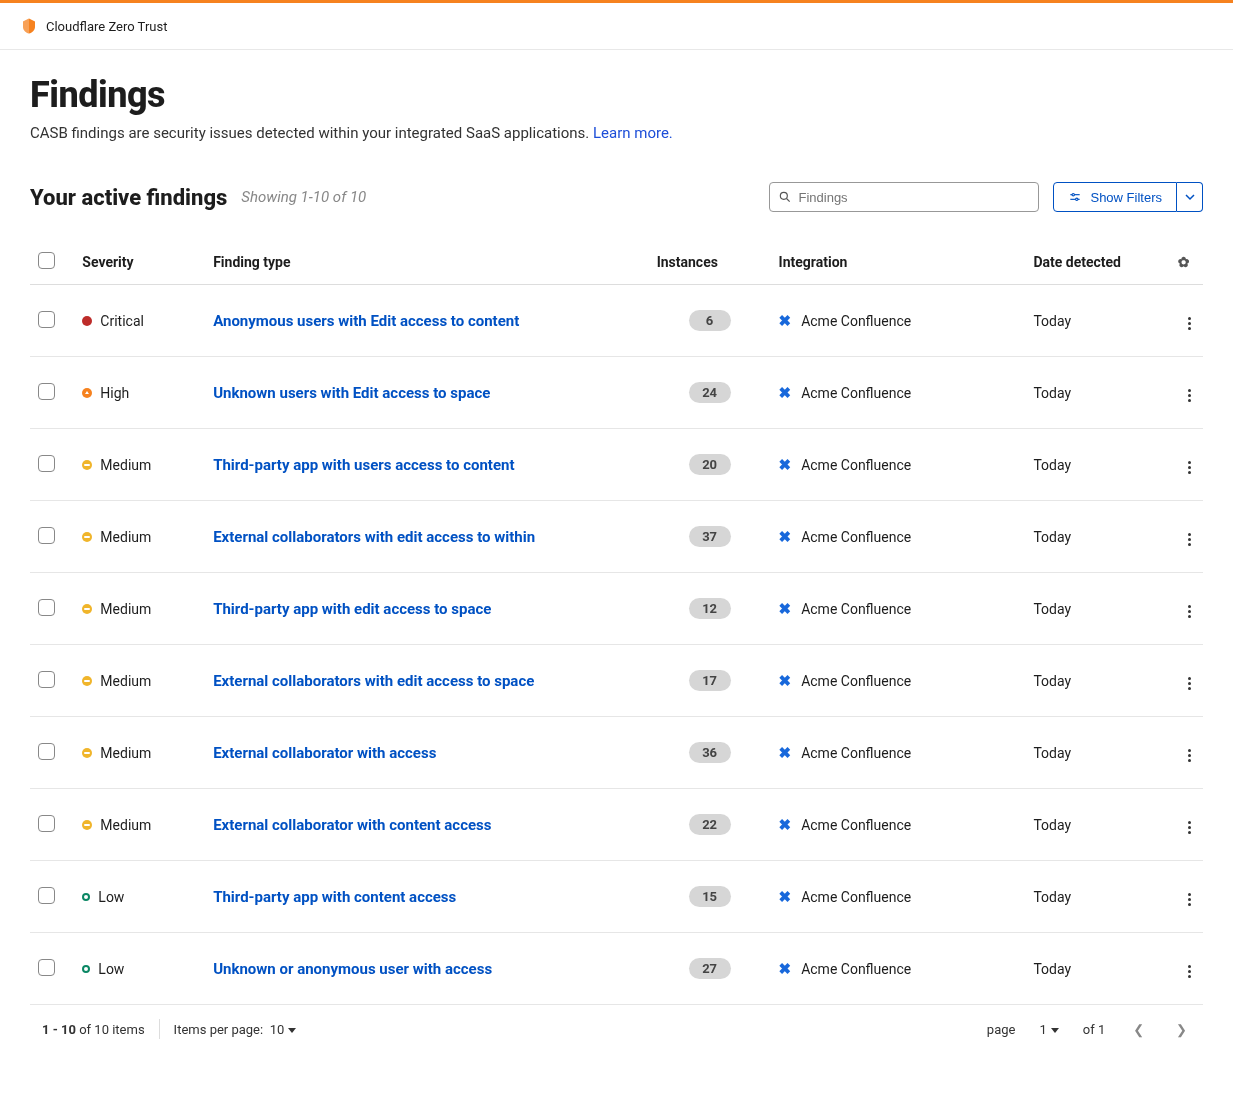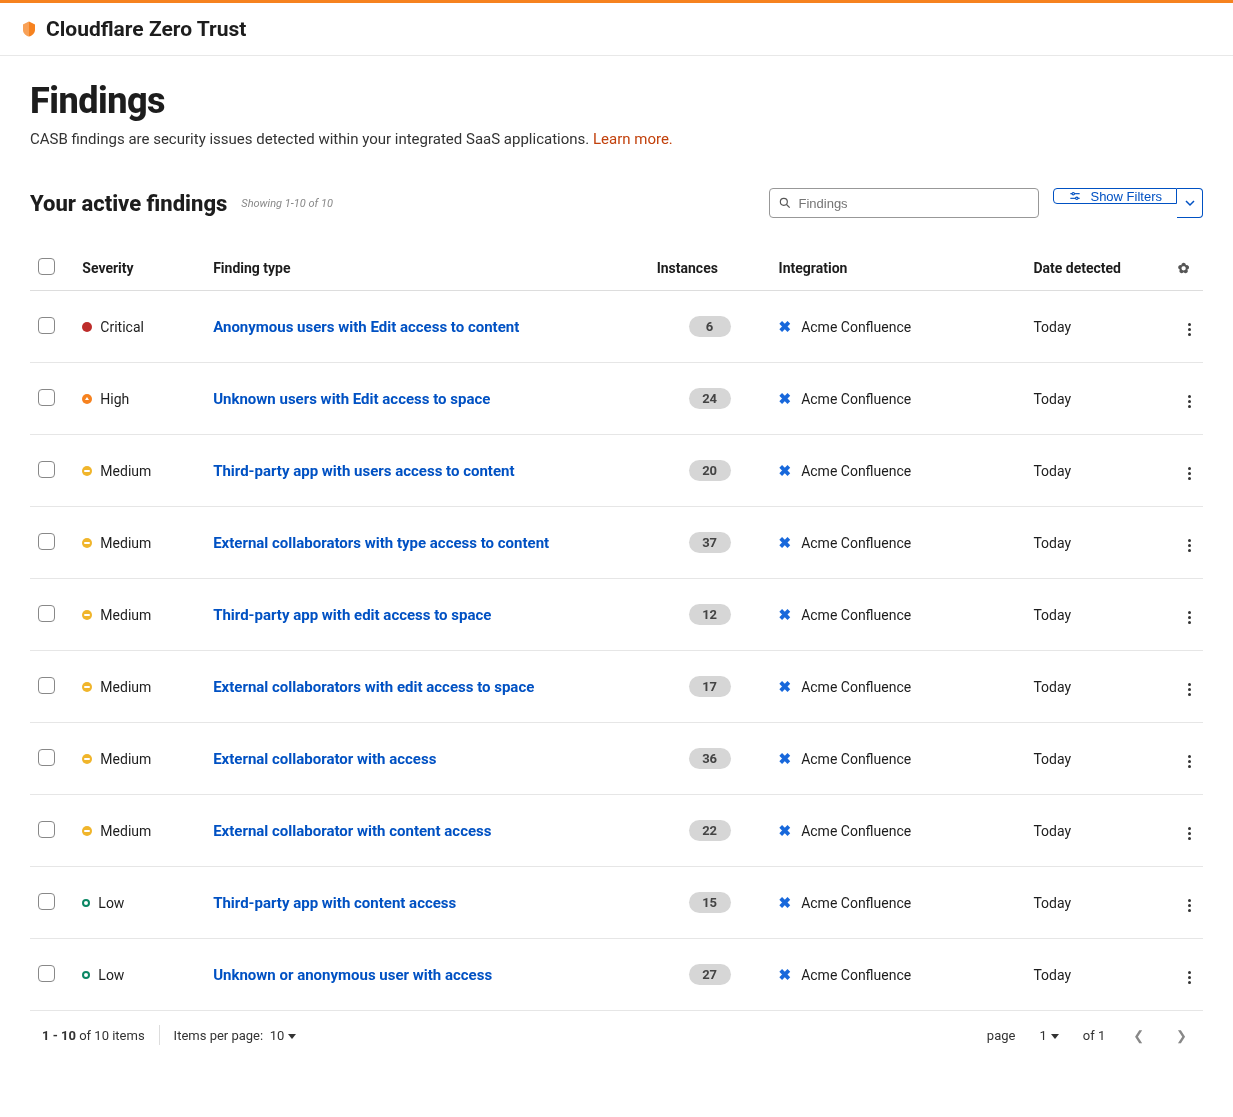--- a/index.html
+++ b/index.html
@@ -10,48 +10,48 @@
     font-size: 14px;
     width: 1233px;
   }
   .top-accent { height: 3px; background: #f6821f; }
   .header-bar {
     display: flex; align-items: center; gap: 8px;
     padding: 14px 20px 14px 20px;
     border-bottom: 1px solid #e8e8e8;
   }
   .cf-logo-icon { width: 18px; height: 18px; }
-  .header-title { font-weight: 700; font-size: 21px; }
+  .header-title { font-weight: 400; font-size: 13px; }
   .content { padding: 24px 30px 10px 30px; }
   .breadcrumbs { font-size: 13px; color: #595959; margin-bottom: 10px; }
   .breadcrumbs span { color: #595959; }
   .page-title { font-size: 36px; font-weight: 800; margin-bottom: 8px; letter-spacing: -0.5px;}
   .page-desc { font-size: 15px; color: #333; margin-bottom: 40px; }
-  .page-desc a { color: #c2410c; text-decoration: none; }
+  .page-desc a { color: #1d4ed8; text-decoration: none; }
   .subheader-row {
     display: flex; align-items: center; gap: 14px; margin-bottom: 28px;
   }
   .sub-title { font-size: 22px; font-weight: 800; }
-  .sub-showing { font-style: italic; color: #888; font-size: 11px; }
+  .sub-showing { font-style: italic; color: #888; font-size: 15px; }
   .spacer { flex: 1; }
   .search-box {
     display: flex; align-items: center; gap: 6px;
     border: 1px solid #989898; border-radius: 4px;
     height: 30px; width: 270px; padding: 0 8px;
     color: #666;
   }
   .search-box input {
     border: none; outline: none; flex: 1; font-size: 13px;
     background: transparent;
   }
   .filters-group { display: flex; }
   .filters-btn {
     display: flex; align-items: center; gap: 8px;
     border: 1px solid #0051c3; color: #0051c3;
-    height: 16px; padding: 0 14px; border-radius: 4px 0 0 4px;
+    height: 30px; padding: 0 14px; border-radius: 4px 0 0 4px;
     font-size: 13px; background: #fff; cursor: pointer;
   }
   .filters-caret {
     display: flex; align-items: center; justify-content: center;
     border: 1px solid #0051c3; border-left: none; color: #0051c3;
     height: 30px; width: 26px; border-radius: 0 4px 4px 0;
     background: #fff; cursor: pointer;
   }
   table.findings {
     width: 100%; border-collapse: collapse;
@@ -236,21 +236,21 @@
             </div></td>
         </tr>
         <tr>
           <td class="col-check"><span class="checkbox"></span></td>
           <td class="col-sev">
             <div class="sev">
               <span class="sev-dot sev-medium"></span>
               <span>Medium</span>
             </div>
           </td>
-          <td class="col-type"><a href="#" class="finding-link">External collaborators with type access to content</a></td>
+          <td class="col-type"><a href="#" class="finding-link">External collaborators with edit access to within</a></td>
           <td class="col-inst"><span class="badge-count">37</span></td>
           <td class="col-integ">
             <div class="integ">
               <span class="conf-icon">✖</span>
               <span>Acme Confluence</span>
             </div>
           </td>
           <td class="col-date"><span>Today</span></td>
           <td class="col-act"><div class="kebab">
               <span></span>

